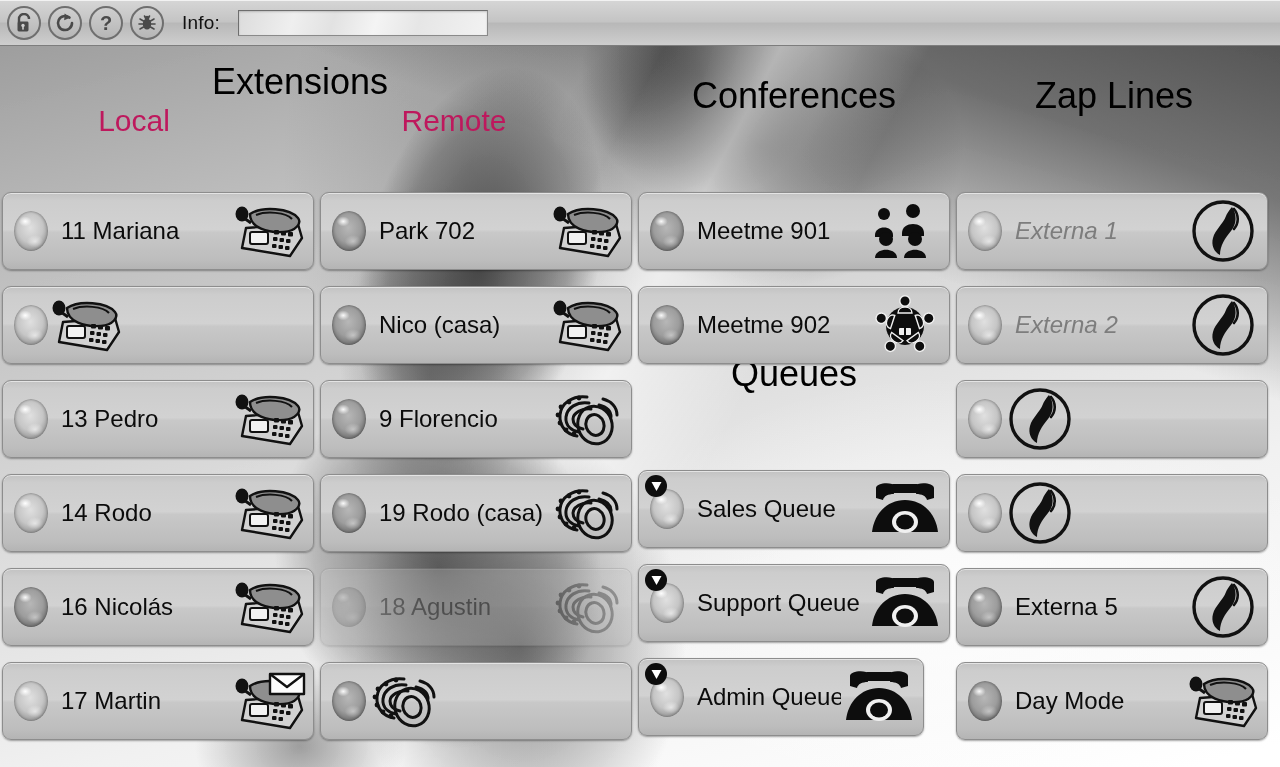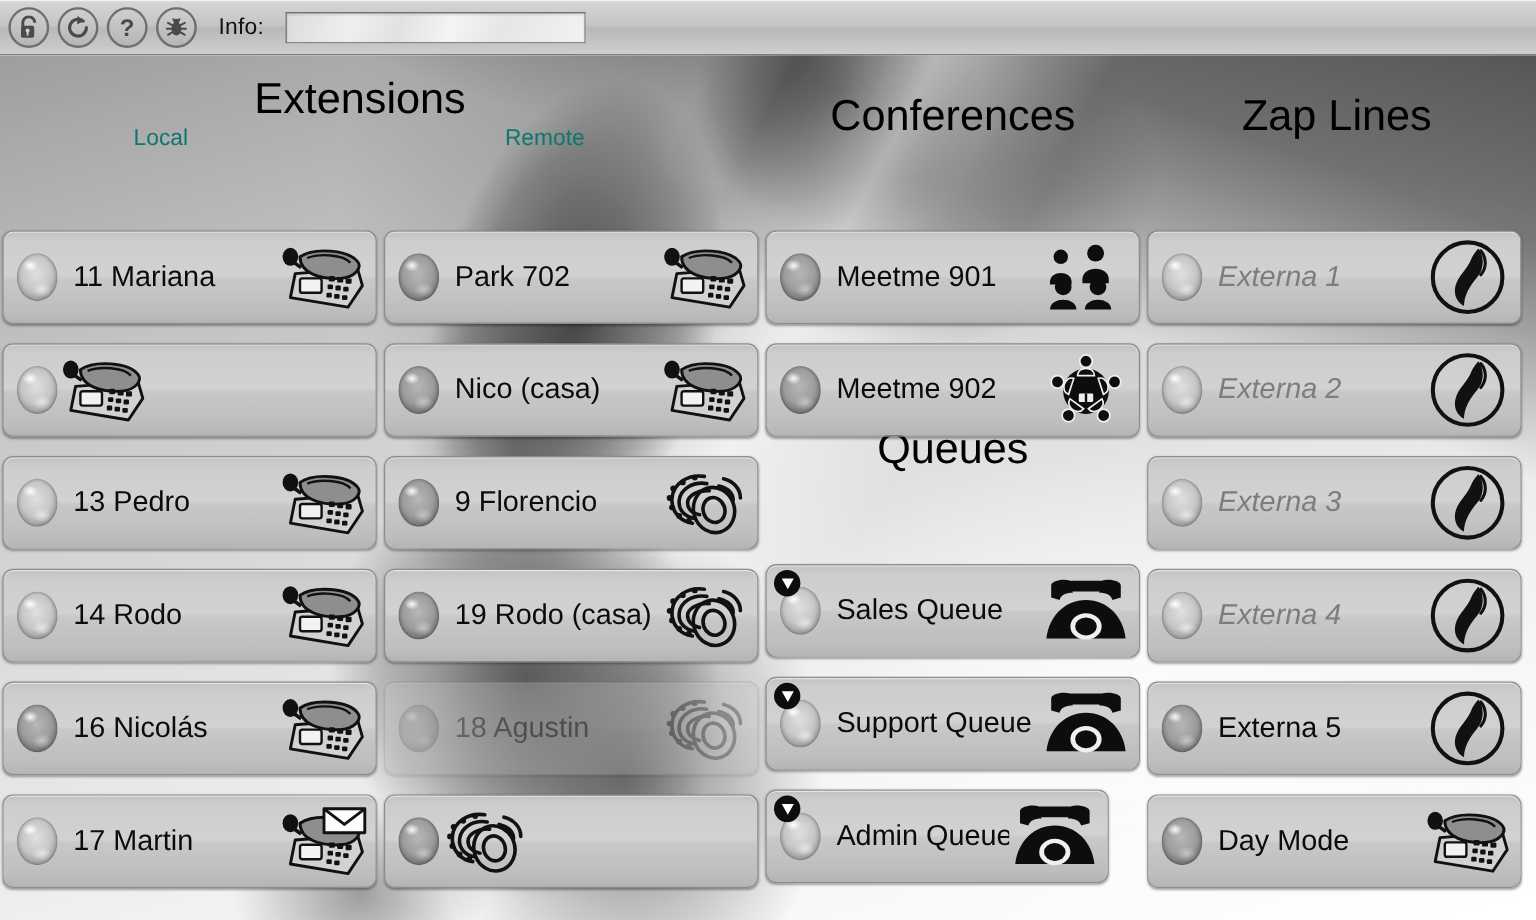--- a/index.html
+++ b/index.html
@@ -142,22 +142,22 @@
   .col-title {
     position: absolute;
     font-size: 36px;
     color: #000;
     text-align: center;
     white-space: nowrap;
     line-height: 1;
   }
   .col-sub {
     position: absolute;
-    font-size: 19px;
-    color: #0f766e;
+    font-size: 30px;
+    color: #be185d;
     text-align: center;
     white-space: nowrap;
     line-height: 1;
   }
 
   
   .card {
     position: absolute;
     height: 78px;
     border-radius: 9px;
@@ -731,32 +731,30 @@
         <div class="card-icon">
           <svg width="66" height="66" viewBox="0 0 66 66">
       <circle cx="33" cy="33" r="29" fill="none" stroke="#111" stroke-width="3.4"></circle>
       <path d="M42 9 C47 16, 47 26, 41 33 C35 40, 30 48, 30 57 C24 54, 21 47, 23 40 C25 32, 33 26, 36 18 C37.5 14, 42 9, 42 9 Z" fill="#111"></path>
       <path d="M44 11 C49 17, 49 25, 44 31" fill="none" stroke="#111" stroke-width="2.6" stroke-linecap="round"></path>
     </svg>
         </div>
       </div>
       <div class="card" style="left: 956px; top: 334px; width: 312px;">
         <div class="led bright"></div>
-        <div class="card-label muted">Externa 3</div>
         <div class="card-icon">
           <svg width="66" height="66" viewBox="0 0 66 66">
       <circle cx="33" cy="33" r="29" fill="none" stroke="#111" stroke-width="3.4"></circle>
       <path d="M42 9 C47 16, 47 26, 41 33 C35 40, 30 48, 30 57 C24 54, 21 47, 23 40 C25 32, 33 26, 36 18 C37.5 14, 42 9, 42 9 Z" fill="#111"></path>
       <path d="M44 11 C49 17, 49 25, 44 31" fill="none" stroke="#111" stroke-width="2.6" stroke-linecap="round"></path>
     </svg>
         </div>
       </div>
       <div class="card" style="left: 956px; top: 428px; width: 312px;">
         <div class="led bright"></div>
-        <div class="card-label muted">Externa 4</div>
         <div class="card-icon">
           <svg width="66" height="66" viewBox="0 0 66 66">
       <circle cx="33" cy="33" r="29" fill="none" stroke="#111" stroke-width="3.4"></circle>
       <path d="M42 9 C47 16, 47 26, 41 33 C35 40, 30 48, 30 57 C24 54, 21 47, 23 40 C25 32, 33 26, 36 18 C37.5 14, 42 9, 42 9 Z" fill="#111"></path>
       <path d="M44 11 C49 17, 49 25, 44 31" fill="none" stroke="#111" stroke-width="2.6" stroke-linecap="round"></path>
     </svg>
         </div>
       </div>
       <div class="card" style="left: 956px; top: 522px; width: 312px;">
         <div class="led"></div>

